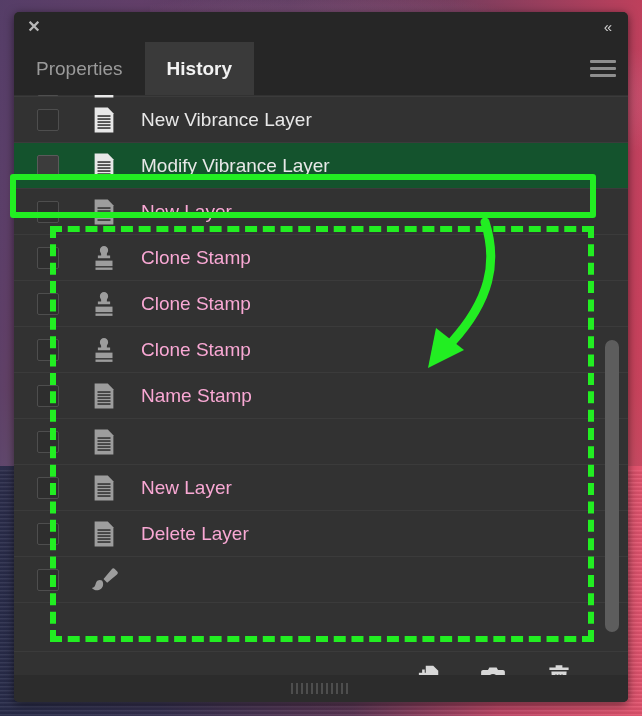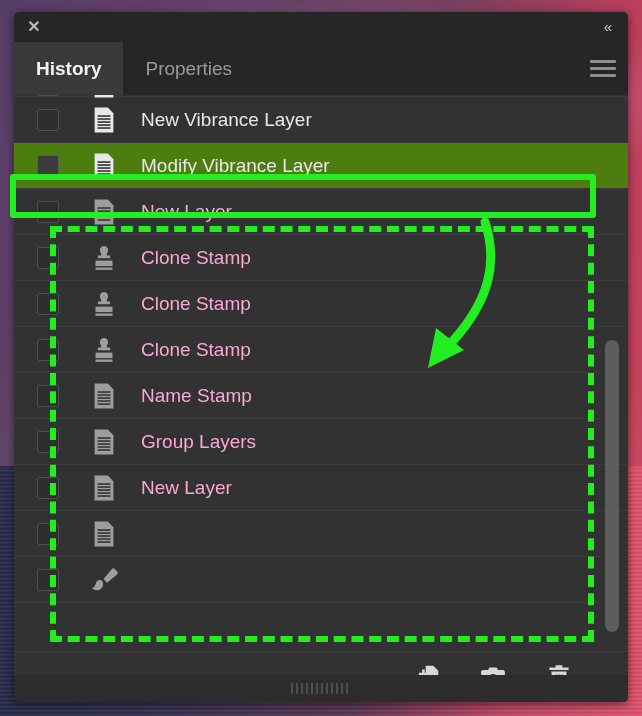--- a/index.html
+++ b/index.html
@@ -106,21 +106,21 @@
   .menu-icon i { display:block; height:3px; background:#8e8e8e; border-radius:1px; }
   
   .list {
     position:relative; height:556px; background:#323232; overflow:hidden;
   }
   .row {
     position:relative; display:flex; align-items:center; height:46px;
     border-bottom:1px solid #3b3b3b;
   }
   .row.clipped { height:24px; margin-top:-22px; }
-  .row.selected { background:#4d7c0f; }
+  .row.selected { background:#14532d; }
   .row .cb {
     width:22px; height:22px; margin-left:23px;
     border:1px solid #4e4e4e; background:#2e2e2e; border-radius:2px; flex:none;
     cursor:pointer;
   }
   .row.selected .cb { border-color:#5a5a5a; background:#3c3c3c; }
   .row .ic { width:30px; height:30px; margin-left:30px; flex:none; position:relative; }
   .row .lbl {
     margin-left:22px; font-size:19px; color:#f9a8d4;
     white-space:nowrap; overflow:hidden;
@@ -180,22 +180,22 @@
   </div>
 
   <div id="panel">
 
     <div class="titlebar">
       <div class="close-icon">✕</div>
       <div class="collapse-icon">«</div>
     </div>
 
     <div class="tabbar">
+      <div class="tab">Properties</div>
       <div class="tab active">History</div>
-      <div class="tab">Properties</div>
       <div class="menu-icon">
         <i></i>
           <i></i>
           <i></i>
       </div>
     </div>
 
     <div class="list" id="history-list">
       <div class="row clipped active-state">
           <div class="cb"></div>
@@ -305,21 +305,20 @@
           <div class="ic">
             <svg viewBox="0 0 24 24">
               <path d="M4.5 2 h10.5 L19.5 6.5 V22 H4.5 Z"></path>
               <rect x="6.8" y="8.2" width="10.4" height="1.25" fill="#323232"></rect>
               <rect x="6.8" y="10.6" width="10.4" height="1.25" fill="#323232"></rect>
               <rect x="6.8" y="13" width="10.4" height="1.25" fill="#323232"></rect>
               <rect x="6.8" y="15.399999999999999" width="10.4" height="1.25" fill="#323232"></rect>
               <rect x="6.8" y="17.799999999999997" width="10.4" height="1.25" fill="#323232"></rect>
             </svg>
           </div>
-          <div class="lbl">Group Layers</div>
         </div>
         <div class="row">
           <div class="cb"></div>
           <div class="ic">
             <svg viewBox="0 0 24 24">
               <path d="M4.5 2 h10.5 L19.5 6.5 V22 H4.5 Z"></path>
               <rect x="6.8" y="8.2" width="10.4" height="1.25" fill="#323232"></rect>
               <rect x="6.8" y="10.6" width="10.4" height="1.25" fill="#323232"></rect>
               <rect x="6.8" y="13" width="10.4" height="1.25" fill="#323232"></rect>
               <rect x="6.8" y="15.399999999999999" width="10.4" height="1.25" fill="#323232"></rect>
@@ -333,20 +332,21 @@
           <div class="ic">
             <svg viewBox="0 0 24 24">
               <path d="M4.5 2 h10.5 L19.5 6.5 V22 H4.5 Z"></path>
               <rect x="6.8" y="8.2" width="10.4" height="1.25" fill="#323232"></rect>
               <rect x="6.8" y="10.6" width="10.4" height="1.25" fill="#323232"></rect>
               <rect x="6.8" y="13" width="10.4" height="1.25" fill="#323232"></rect>
               <rect x="6.8" y="15.399999999999999" width="10.4" height="1.25" fill="#323232"></rect>
               <rect x="6.8" y="17.799999999999997" width="10.4" height="1.25" fill="#323232"></rect>
             </svg>
           </div>
+          <div class="lbl">Delete Layer</div>
         </div>
         <div class="row">
           <div class="cb"></div>
           <div class="ic">
             <svg viewBox="0 0 24 24">
               <path d="M20.6 3.1 c-.7-.7-1.8-.6-2.4.2 l-6.6 7.9 2.9 2.9 7.9-6.6 c.8-.6.9-1.7.2-2.4 Z"></path>
               <path d="M10.4 12.4 c-1.6-.9-3.6-.4-4.5 1.1 -.8 1.3-.6 2.6-1.6 3.8 -.5.6-1.2.9-2 1 1.3 1.4 3 2 4.8 1.8 2.4-.3 4.2-2.4 4.2-4.8 0-1.2-.4-2.2-.9-2.9 Z"></path>
             </svg>
           </div>
         </div>

